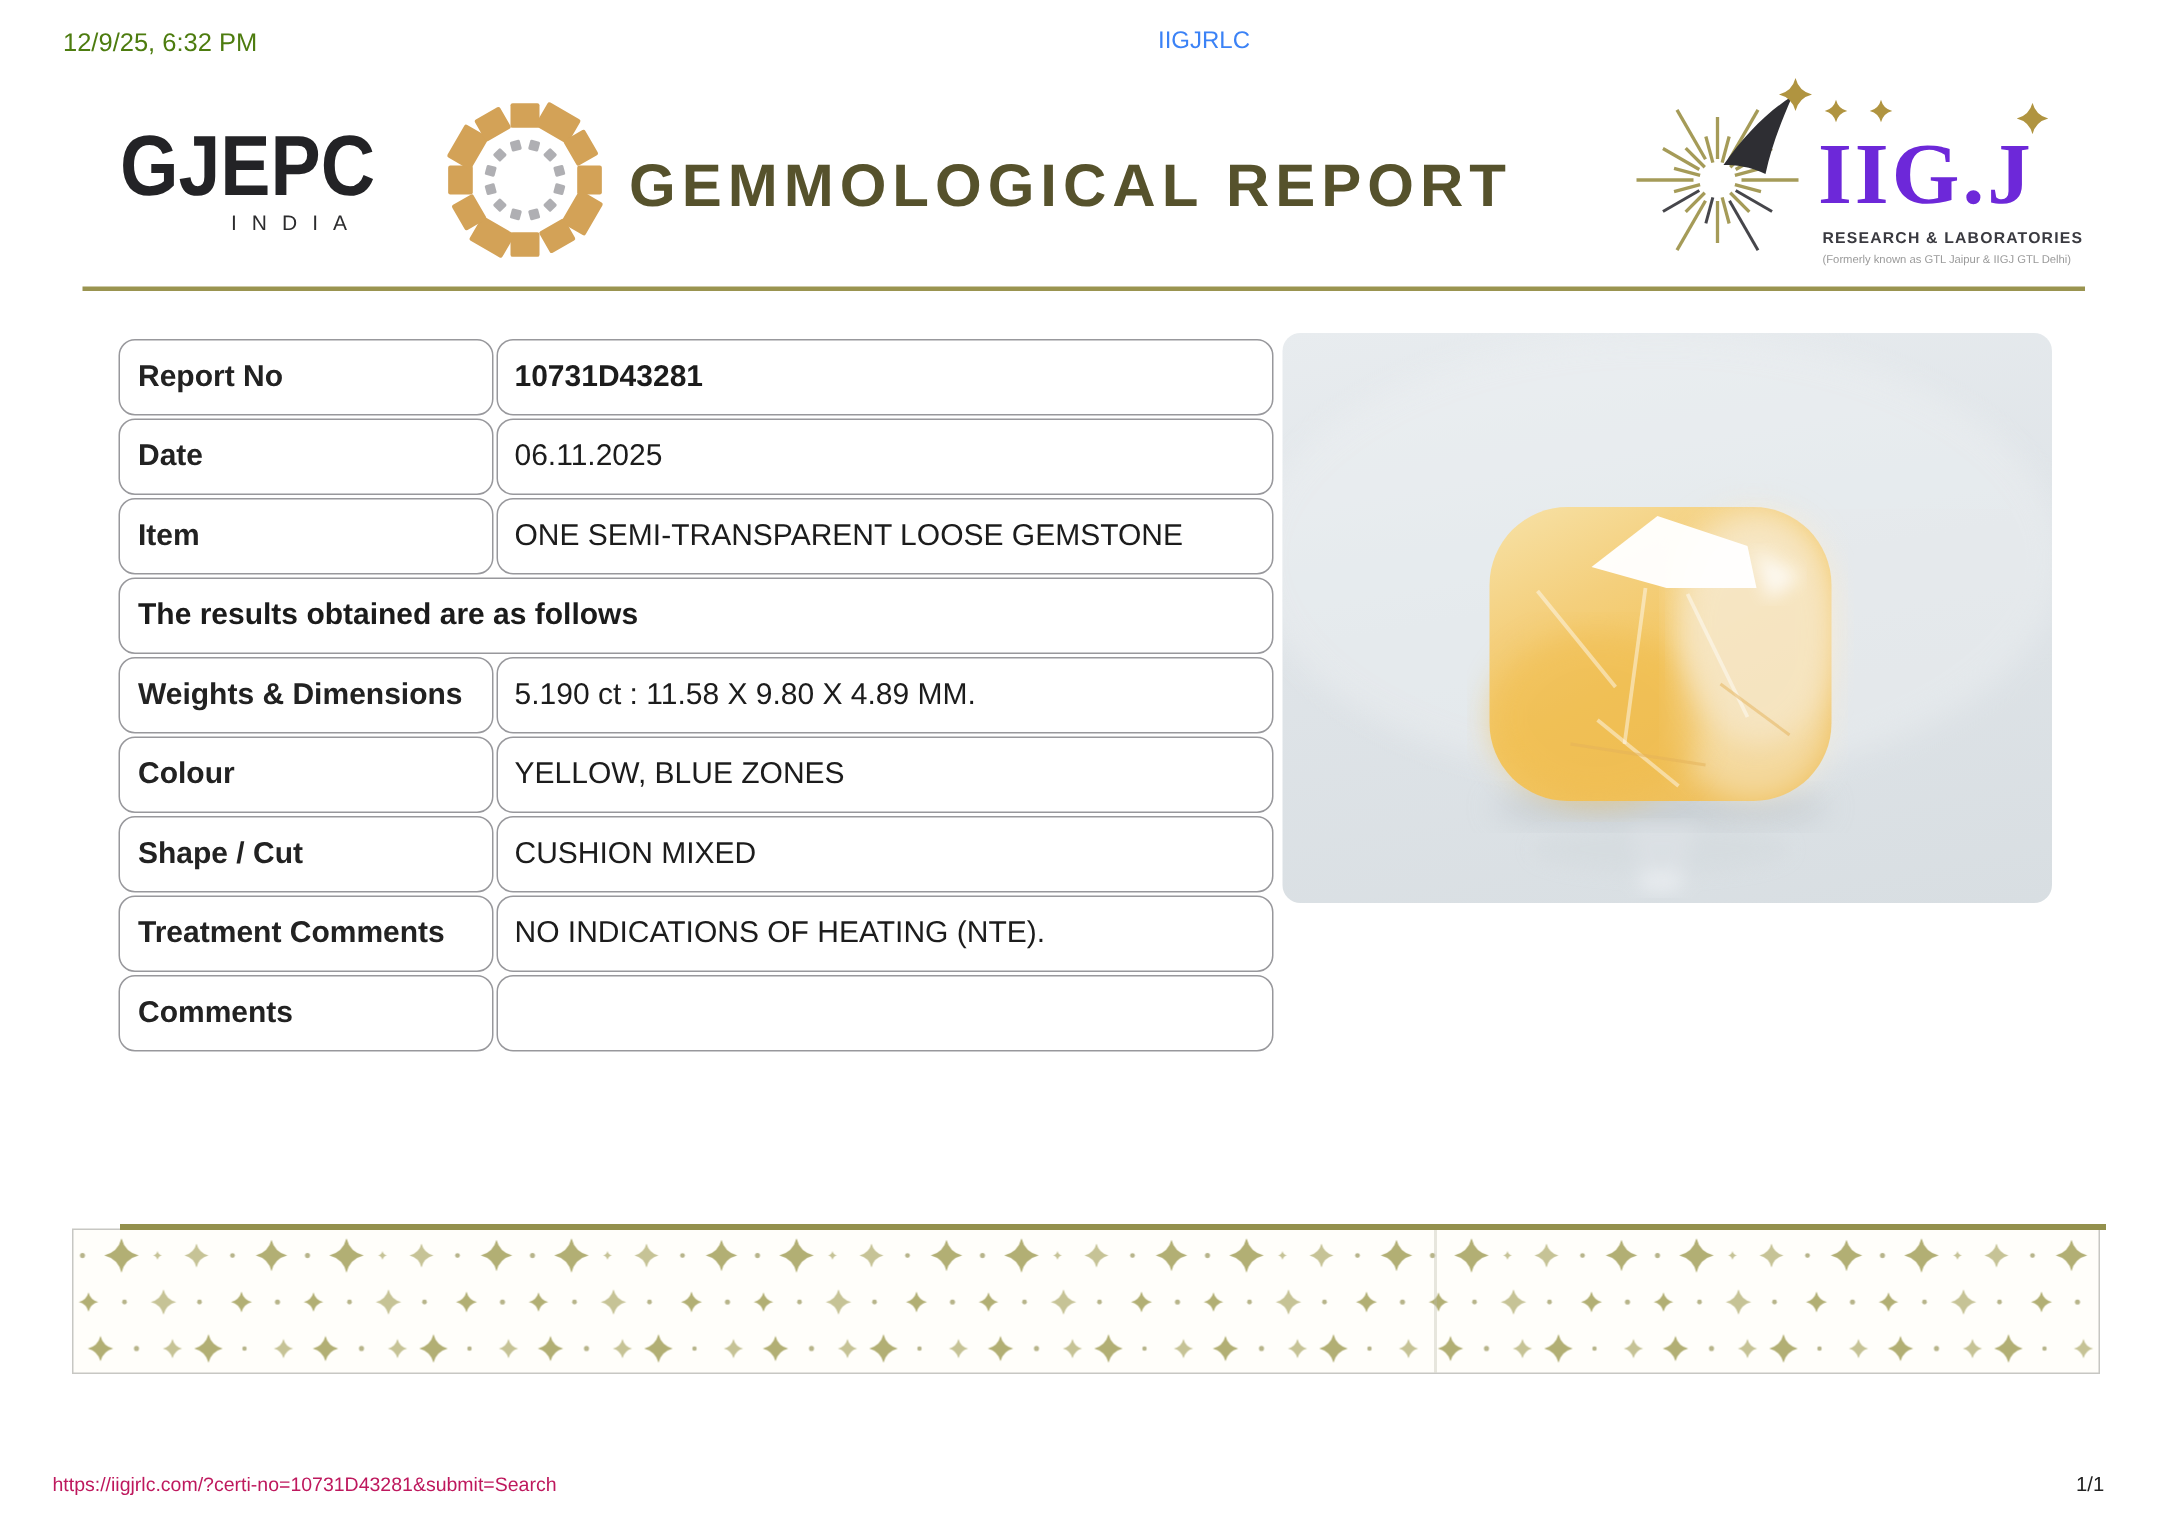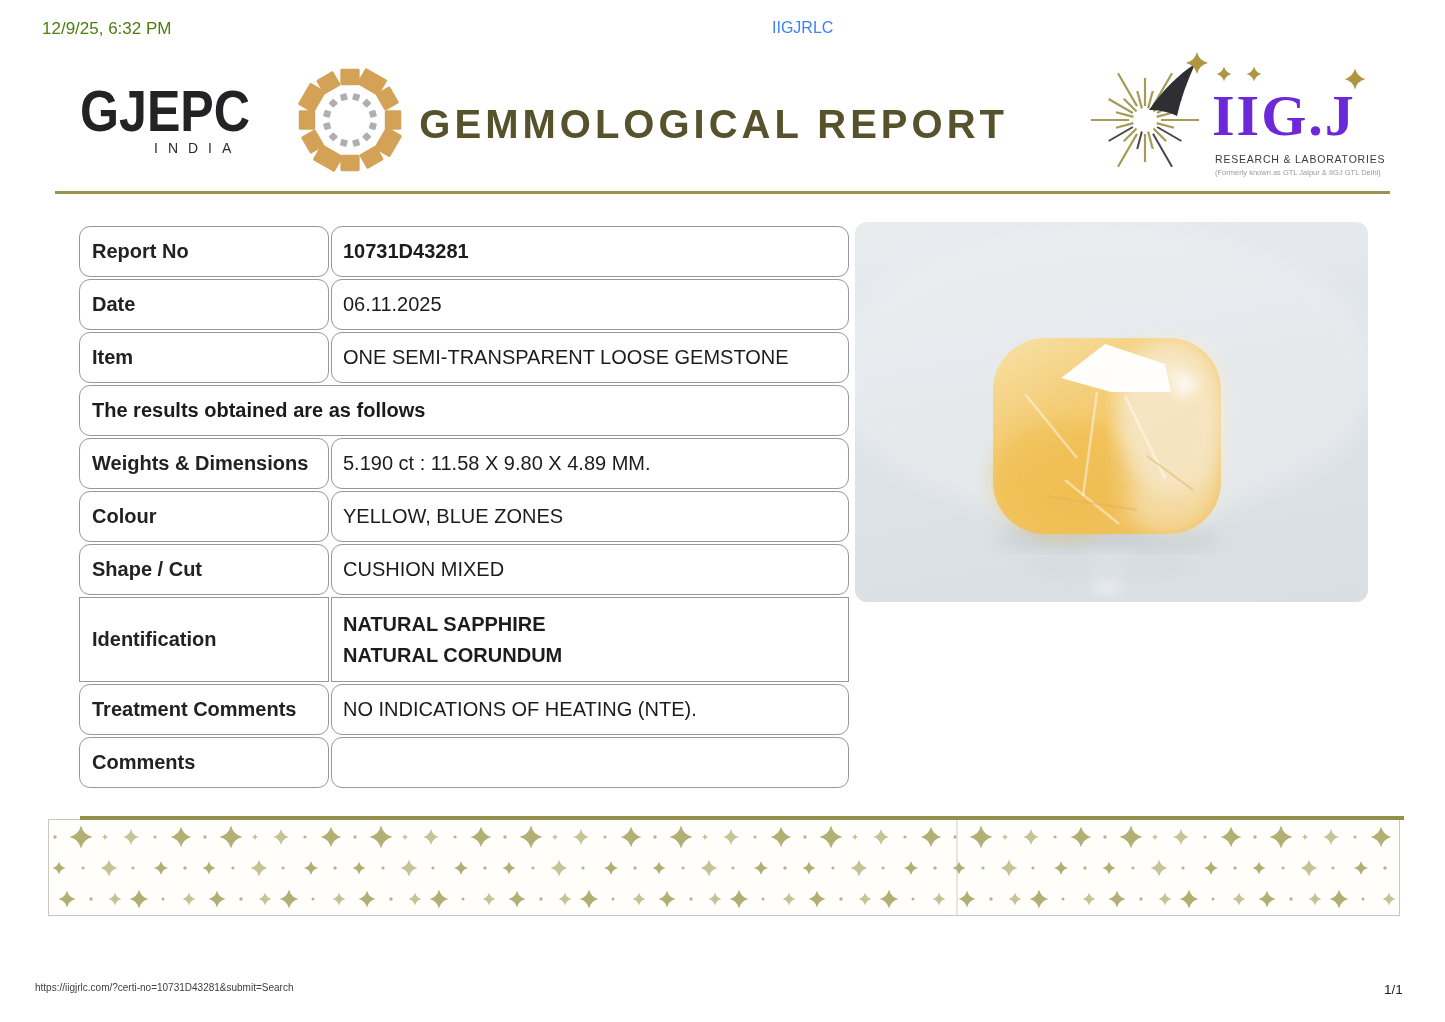--- a/index.html
+++ b/index.html
@@ -3,41 +3,41 @@
 <meta charset="utf-8">
 <style>
   * { margin:0; padding:0; box-sizing:border-box; }
   html,body { background:#ffffff; }
   body { font-family:"Liberation Sans", sans-serif; color:#1f1f1f; }
   .page { position:relative; width:1445px; height:1022px; background:#fff; overflow:hidden; }
 
   
   .ph-datetime { position:absolute; left:42px; top:19px; font-size:17px; color:#4d7c0f; }
   .ph-title    { position:absolute; left:772px; top:19px; font-size:16px; color:#3b82f6; }
-  .pf-url  { position:absolute; left:35px;  top:982px; font-size:10px; color:#404040; }
+  .pf-url  { position:absolute; left:35px;  top:982px; font-size:13px; color:#be185d; }
   .pf-page { position:absolute; left:1384px; top:982px; font-size:13.5px; color:#222; }
 
   
   .gjepc { position:absolute; left:80px; top:60px; width:330px; height:122px; }
   .gjepc-name { position:absolute; left:0; top:18px; font-size:57px; font-weight:700; letter-spacing:0px;
                 color:#232326; transform:scaleX(.88); transform-origin:left top; }
   .gjepc-country { position:absolute; left:74px; top:80px; font-size:14px; font-weight:400;
                    letter-spacing:10px; color:#2c2c2e;text-align:right; }
   .gjepc-icon { position:absolute; left:212px; top:2px; }
 
   
   .report-title { position:absolute; left:50%; top:102px; transform:translateX(-51.5%);
                   font-size:40px; font-weight:700; letter-spacing:4px; color:#56522c; white-space:nowrap; }
 
   
   .iigj { position:absolute; left:1088px; top:52px; width:306px; height:132px; }
   .iigj-burst { position:absolute; left:0; top:0; }
   .iigj-name { position:absolute; left:124px; top:30px; font-family:"Liberation Serif", serif;
                font-size:58px; font-weight:700; letter-spacing:2px; color:#6d28d9; }
-  .iigj-sub  { position:absolute; left:127px; top:101px; font-size:10.5px; font-weight:400;
+  .iigj-sub  { position:absolute; left:127px; top:101px; font-size:10.5px; font-weight:700;
                letter-spacing:.8px; color:#3a3a40; white-space:nowrap; }
   .iigj-tag  { position:absolute; left:127px; top:116px; font-size:7.5px; color:#9a9a9a; white-space:nowrap; }
 
   .gold-rule { position:absolute; left:55px; top:191px; width:1335px; height:3px; background:#9a9450; }
 
   
   .report-table { position:absolute; left:77px; top:224px; border-collapse:separate; border-spacing:2px; }
   .report-table td { border:1px solid #98989c; vertical-align:middle; background:#fff; }
   .report-table td.lbl { width:250px; padding-left:12px; font-size:20px; font-weight:700; color:#222; }
   .report-table td.val { width:518px; padding-left:11px; font-size:20px; color:#1c1c1c; }
@@ -176,27 +176,20 @@
         <td class="val">5.190 ct : 11.58 X 9.80 X 4.89 MM.</td>
       </tr>
       <tr class="h">
         <td class="lbl">Colour</td>
         <td class="val">YELLOW, BLUE ZONES</td>
       </tr>
       <tr class="h">
         <td class="lbl">Shape / Cut</td>
         <td class="val">CUSHION MIXED</td>
       </tr>
-      <tr class="th">
-        <td class="lbl">Identification</td>
-        <td class="val">
-          <span class="id-line v-strong">NATURAL SAPPHIRE</span>
-          <span class="id-line v-strong">NATURAL CORUNDUM</span>
-        </td>
-      </tr>
       <tr class="h">
         <td class="lbl">Treatment Comments</td>
         <td class="val">NO INDICATIONS OF HEATING (NTE).</td>
       </tr>
       <tr class="h">
         <td class="lbl">Comments</td>
         <td class="val"></td>
       </tr>
     </tbody>
   </table>

